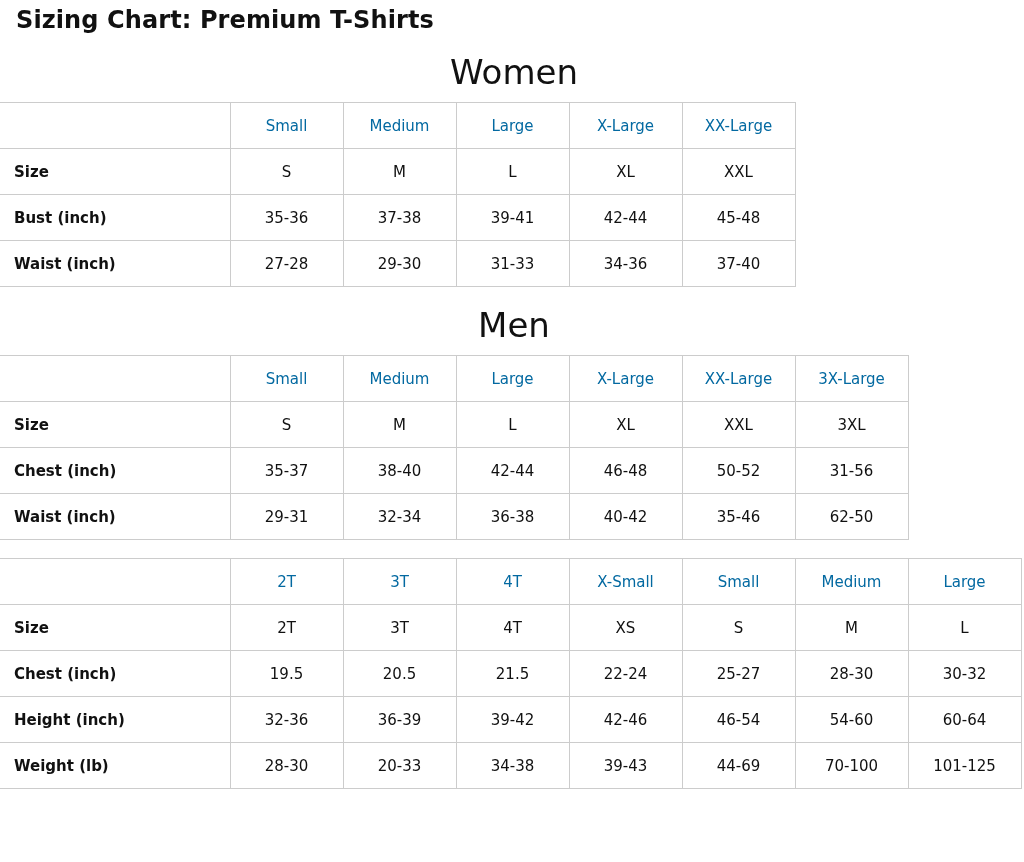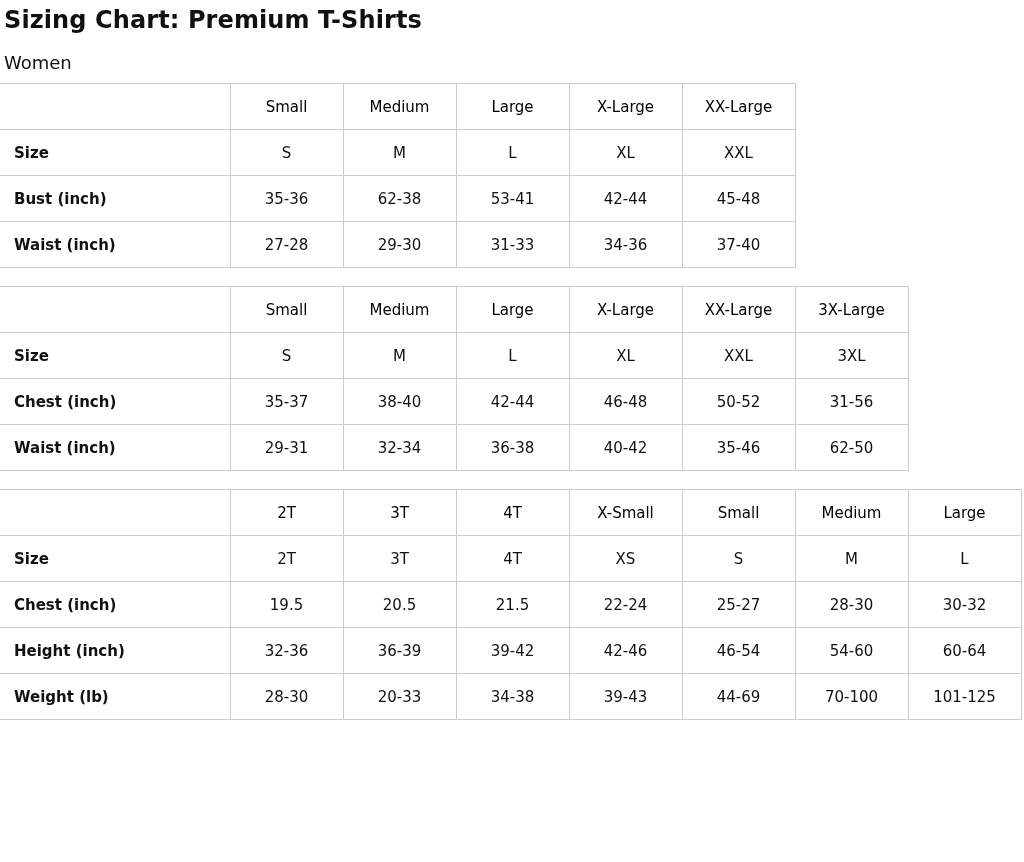--- a/index.html
+++ b/index.html
@@ -14,31 +14,32 @@
     color: #111111;
     overflow: hidden;
   }
   .page {
     padding: 0 0 0 0;
   }
   .doc-title {
     font-size: 24px;
     font-weight: bold;
     color: #111111;
-    margin: 6px 0 0 4px;
+    margin: 6px 0 0 16px;
     letter-spacing: 0.1px;
   }
   .section {
     margin-top: 18px;
   }
   .section-title {
-    font-size: 18px;
+    font-size: 34px;
     font-weight: normal;
     color: #111111;
     margin: 0 0 10px 4px;
+    text-align: center;
   }
   table.size-table {
     border-collapse: collapse;
     table-layout: fixed;
     margin: 0;
   }
   table.size-table td, table.size-table th {
     border: 1px solid #cccccc;
     height: 46px;
     padding: 0 8px;
@@ -55,21 +56,21 @@
   }
   table.size-table td.rowhead, table.size-table th.rowhead {
     text-align: left;
     font-weight: bold;
     padding-left: 14px;
     border-left: none;
     margin-left: 25px;
   }
   table.size-table tr.header-row th {
     font-weight: normal;
-    color: #000000;
+    color: #0369a1;
   }
   .col-label { width: 230px; }
   .col-val { width: 113px; }
 </style>
 </head>
 <body>
 
 <div class="page">
 
   <div class="doc-title">Sizing Chart: Premium T-Shirts</div>
@@ -98,38 +99,39 @@
         <td class="rowhead">Size</td>
         <td>S</td>
         <td>M</td>
         <td>L</td>
         <td>XL</td>
         <td>XXL</td>
       </tr>
       <tr>
         <td class="rowhead">Bust (inch)</td>
         <td>35-36</td>
-        <td>62-38</td>
-        <td>53-41</td>
+        <td>37-38</td>
+        <td>39-41</td>
         <td>42-44</td>
         <td>45-48</td>
       </tr>
       <tr>
         <td class="rowhead">Waist (inch)</td>
         <td>27-28</td>
         <td>29-30</td>
         <td>31-33</td>
         <td>34-36</td>
         <td>37-40</td>
       </tr>
     </tbody>
       </table>
   </div>
 
   <div class="section">
+    <div class="section-title">Men</div>
     <table class="size-table">
       <colgroup>
         <col class="col-label">
           <col class="col-val">
           <col class="col-val">
           <col class="col-val">
           <col class="col-val">
           <col class="col-val">
           <col class="col-val">
       </colgroup>

